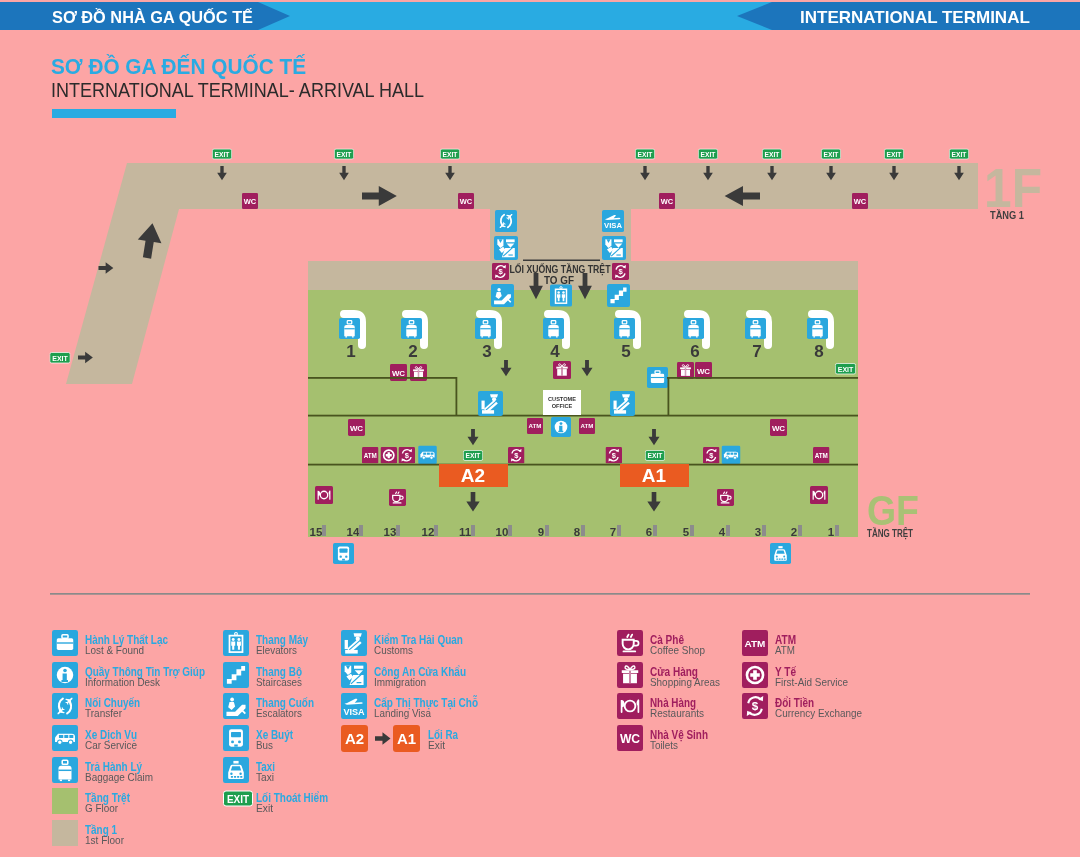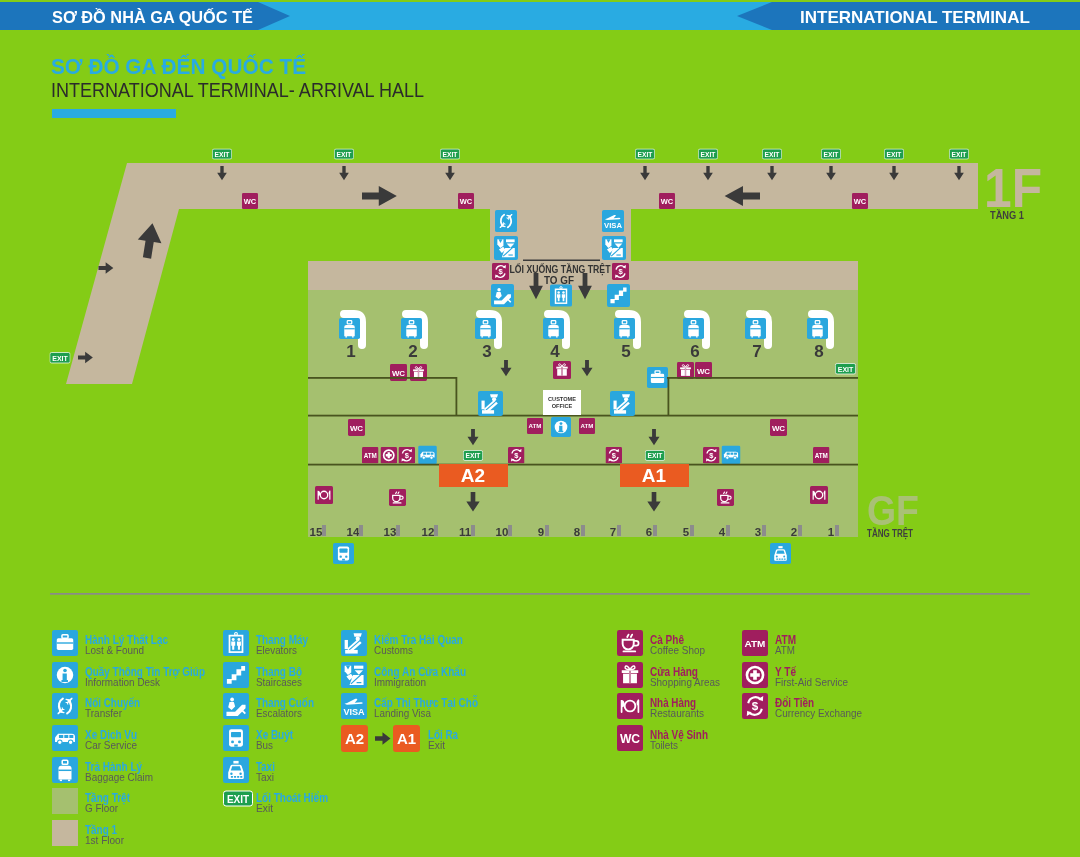--- a/index.html
+++ b/index.html
@@ -1,16 +1,16 @@
 <!DOCTYPE html>
 <html><head>
 <meta charset="utf-8">
 <style>
   html,body{margin:0;padding:0;background:#fff;}
-  #page{position:relative;width:1080px;height:857px;background:#84cc16;overflow:hidden;font-family:"Liberation Sans",sans-serif;}
+  #page{position:relative;width:1080px;height:857px;background:#fca5a5;overflow:hidden;font-family:"Liberation Sans",sans-serif;}
   svg{display:block;}
   text{font-family:"Liberation Sans",sans-serif;}
 </style>
 </head>
 <body>
 <div id="page">
 <svg width="1080" height="857" viewBox="0 0 1080 857" xmlns="http://www.w3.org/2000/svg">
 <defs>
 
 <symbol id="wc" viewBox="0 0 30 30">

